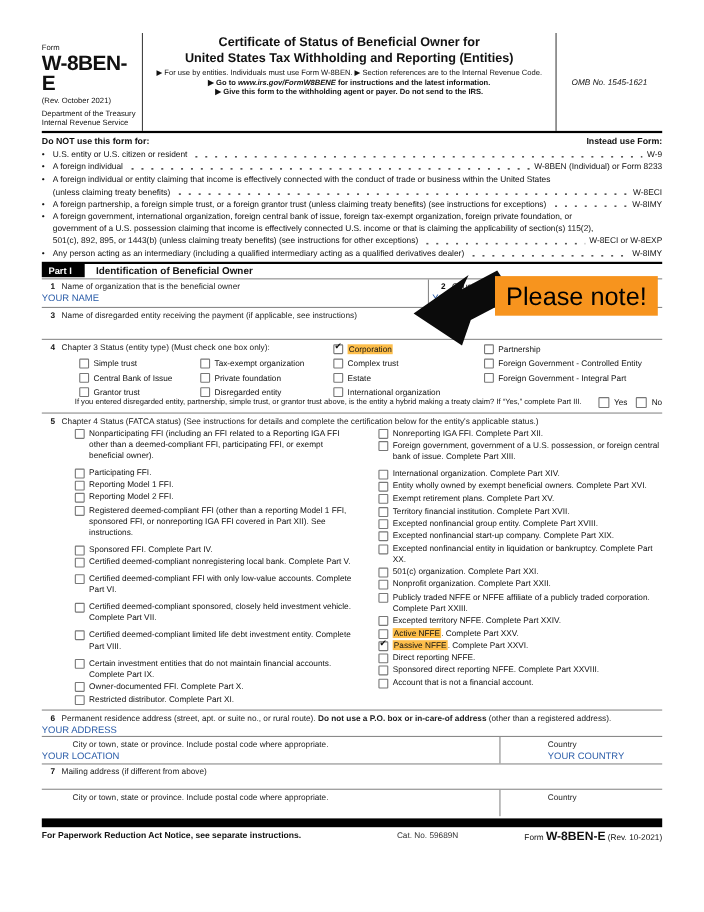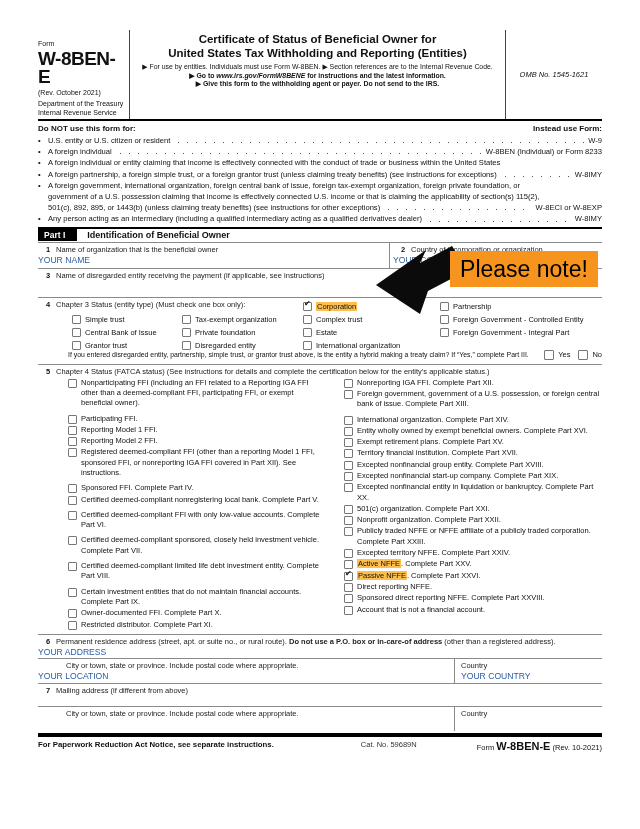--- a/index.html
+++ b/index.html
@@ -74,26 +74,26 @@
   .fatca { padding:2px 0 4px 0; }
   .fatca-cols { display:flex; margin-top:1px; }
   .fcol-left { margin-left:30px; width:254px; flex:0 0 auto; }
   .fcol-right { margin-left:22px; flex:1; }
 
   
   .addr-label b { font-weight:bold; }
   .row-citycountry { display:flex; }
   .row-citycountry .city { width:417px; border-right:1px solid #8a8a8a; box-sizing:border-box; padding:2px 0 1px 0; }
   .row-citycountry .city .lbl { padding-left:28px; }
-  .row-citycountry .country { flex:1; padding:2px 0 1px 6px; }
+  .row-citycountry .country { flex:1; padding:2px 0 1px 6px;margin-left:37px; }
   .minh24 { min-height:24px; }
   .minh21 { min-height:20px; }
 
   
-  .footer { border-top:4px solid #000000; margin-top:2px; display:flex; align-items:flex-start; padding-top:3px; font-size:7.5px; }
+  .footer { border-top:8px solid #000000; margin-top:2px; display:flex; align-items:flex-start; padding-top:3px; font-size:7.5px; }
   .footer .f-left { font-weight:bold; font-size:7.8px; }
   .footer .f-cat { margin-left:auto; margin-right:60px; color:#333; }
   .footer .f-right .fw { font-weight:bold; font-size:11px; }
 
   
   .note-box { position:absolute; left:450px; top:251px; width:148px; height:36px; background:#f7941e;
     display:flex; align-items:center; justify-content:center; font-size:23px; color:#000; z-index:6; }
   .arrow-svg { position:absolute; left:0; top:0; z-index:5; pointer-events:none; }
 </style>
 </head>
@@ -145,20 +145,25 @@
           <span class="txt">A foreign individual</span>
           <span class="leader"></span>
           <span class="form-ref">W-8BEN (Individual) or Form 8233</span>
         </div>
     </div>
     <div class="dnu-row">
       <div class="dnu-line">
           <span class="bullet-dot"></span>
           <span class="txt">A foreign individual or entity claiming that income is effectively connected with the conduct of trade or business within the United States</span>
         </div>
+      <div class="dnu-line cont">
+          <span class="txt">(unless claiming treaty benefits)</span>
+          <span class="leader"></span>
+          <span class="form-ref">W-8ECI</span>
+        </div>
     </div>
     <div class="dnu-row">
       <div class="dnu-line">
           <span class="bullet-dot"></span>
           <span class="txt">A foreign partnership, a foreign simple trust, or a foreign grantor trust (unless claiming treaty benefits) (see instructions for exceptions)</span>
           <span class="leader"></span>
           <span class="form-ref">W-8IMY</span>
         </div>
     </div>
     <div class="dnu-row">

